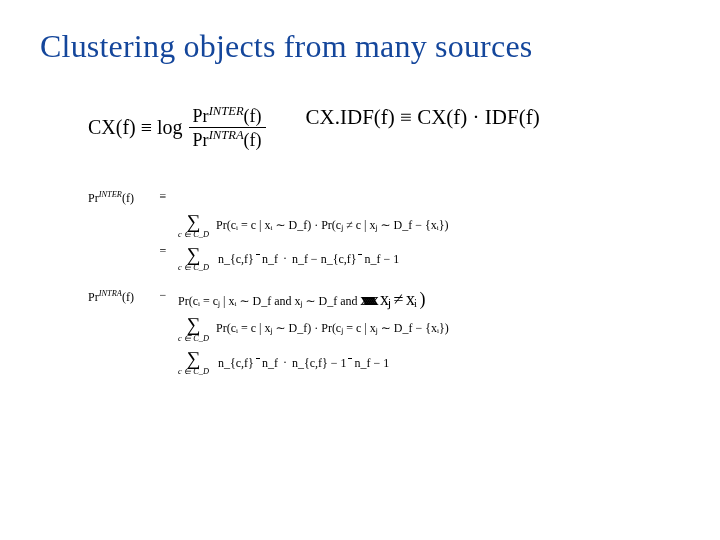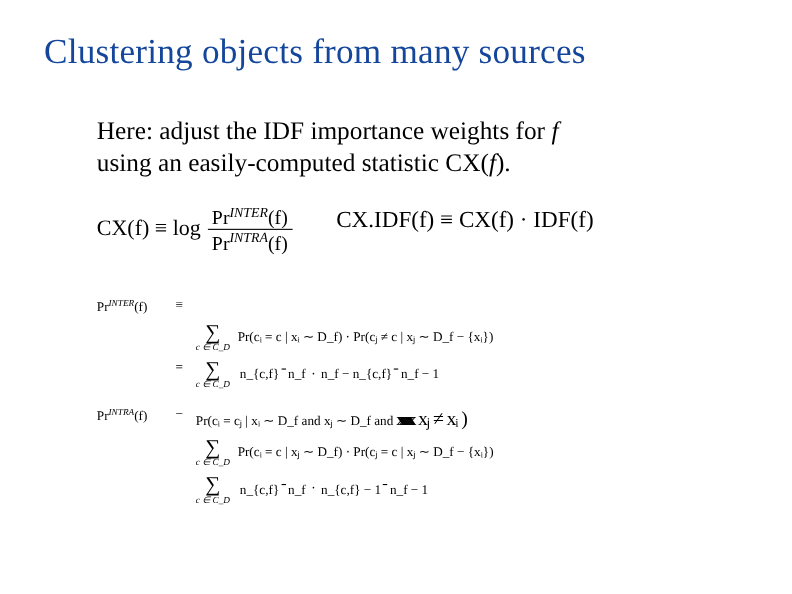--- a/index.html
+++ b/index.html
@@ -139,23 +139,20 @@
     color: #000;
   }
 </style>
 </head>
 <body>
 
 <div class="slide">
 
   <h1 class="title">Clustering objects from many sources</h1>
 
-  <p class="intro">
-    <span>Here: adjust the IDF importance weights for </span><span class="ital">f</span><span> using an easily-computed statistic CX(</span><span class="ital">f</span><span>).</span>
-  </p>
 
   <div class="formulas">
 
     <div class="row1">
       <div class="cx-left">
         <span>CX(f) ≡ log</span>
         <span class="frac">
           <span class="num">
             <span>Pr</span><sup class="lab">INTER</sup><span>(f)</span>
           </span>

